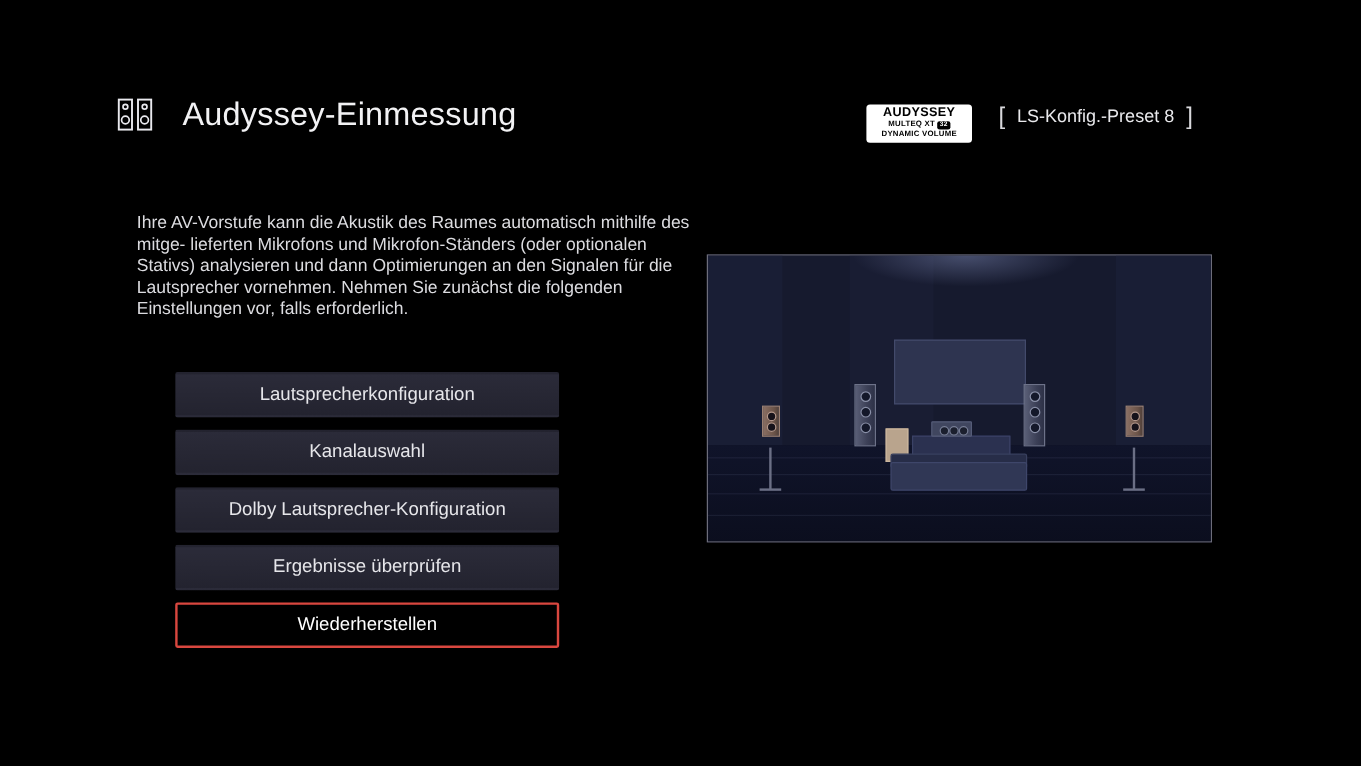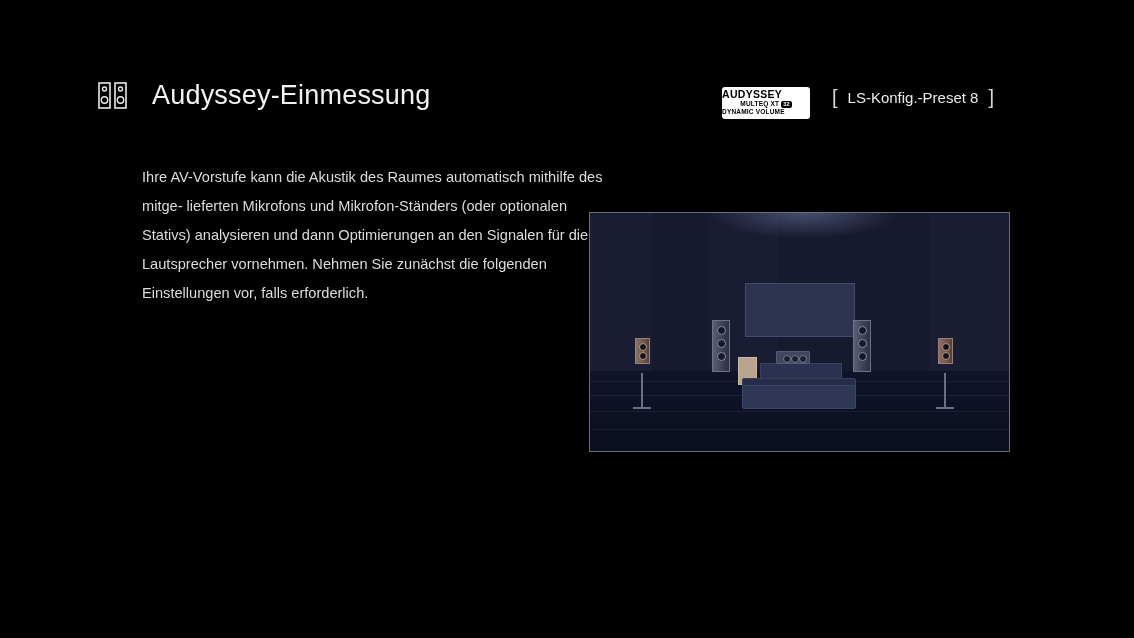--- a/index.html
+++ b/index.html
@@ -52,20 +52,21 @@
 
   .audyssey-logo {
     position: absolute;
     left: 626px;
     top: 9px;
     width: 88px;
     height: 32px;
     background: #ffffff;
     border-radius: 3px;
     color: #000;
+    text-align: center;
     padding-top: 2px;
     box-sizing: border-box;
   }
   .audyssey-logo .l1 {
     font-size: 10.5px;
     font-weight: bold;
     letter-spacing: 0.3px;
     line-height: 11px;
   }
   .audyssey-logo .l2 {
@@ -107,26 +108,25 @@
   .preset .bracket {
     font-size: 20px;
     color: #d8d8dc;
     line-height: 1;
   }
 
   
   .description {
     position: absolute;
     left: 114px;
-    top: 163px;
+    top: 177px;
     width: 470px;
     font-size: 14.6px;
-    line-height: 29px;
+    line-height: 18px;
     color: #dcdce0;
-    margin-left: 28px;
   }
 
   
   .menu {
     position: absolute;
     left: 146px;
     top: 310px;
     width: 320px;
   }
   .menu-item {
@@ -355,20 +355,27 @@
     <div class="preset">
       <span class="bracket">[</span>
       <span>LS-Konfig.-Preset 8</span>
       <span class="bracket">]</span>
     </div>
   </div>
 
   <div class="description">Ihre AV-Vorstufe kann die Akustik des Raumes automatisch mithilfe des mitge- lieferten Mikrofons und Mikrofon-Ständers (oder optionalen Stativs) analysieren und dann Optimierungen an den Signalen für die Lautsprecher vornehmen.
 Nehmen Sie zunächst die folgenden Einstellungen vor, falls erforderlich.</div>
 
+  <div class="menu">
+    <div class="menu-item">Lautsprecherkonfiguration</div>
+    <div class="menu-item">Kanalauswahl</div>
+    <div class="menu-item">Dolby Lautsprecher-Konfiguration</div>
+    <div class="menu-item">Ergebnisse überprüfen</div>
+    <div class="menu-item selected">Wiederherstellen</div>
+  </div>
 
 
   <div class="illustration">
     <div class="room-wall"></div>
     <div class="wall-panel" style="left:0px;width:62px;"></div>
     <div class="wall-panel" style="left:340px;width:81px;"></div>
     <div class="wall-panel" style="left:118px;width:70px;opacity:0.5;"></div>
     <div class="ceiling-glow"></div>
 
     <div class="room-floor">

